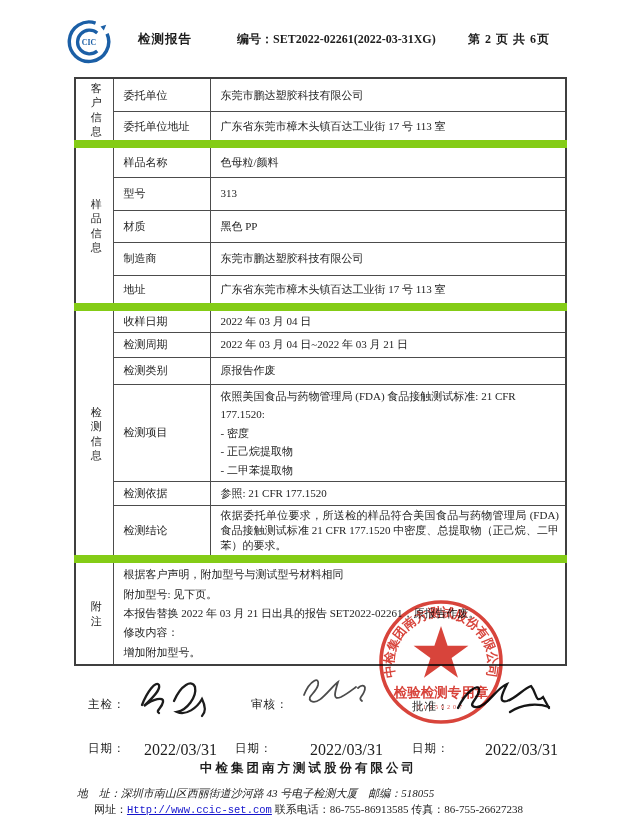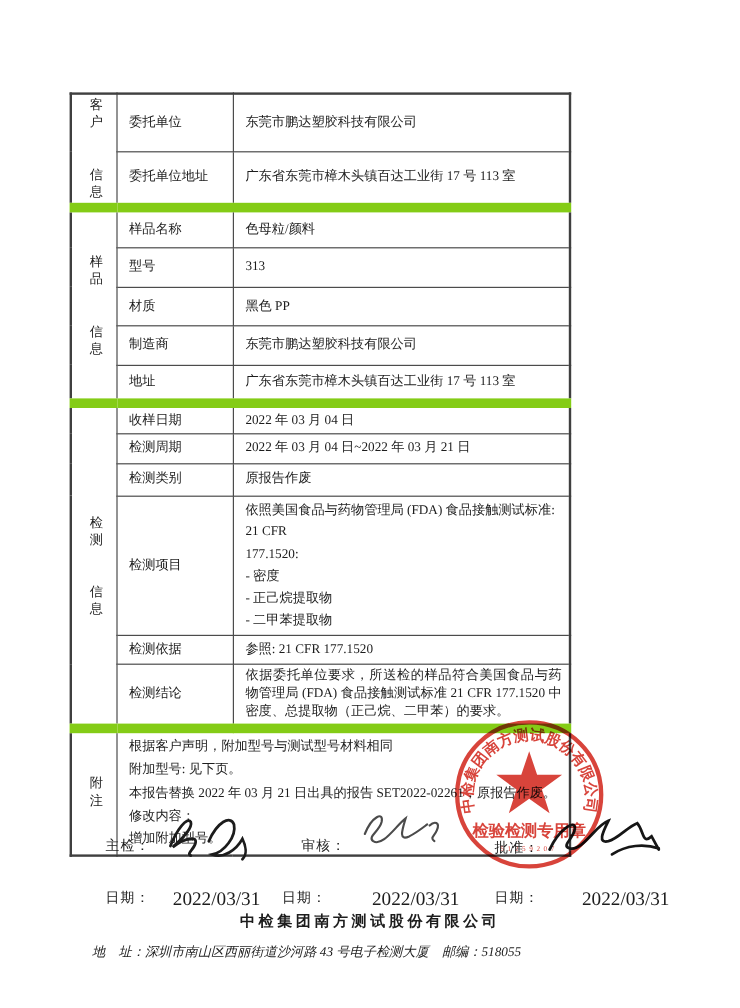--- a/index.html
+++ b/index.html
@@ -11,37 +11,37 @@
     color:#1d1d1d;
   }
   
   .hdr { position:absolute; left:0; top:0; width:617px; height:77px; }
   .logo { position:absolute; left:64px; top:19px; width:50px; height:46px; }
   .hdr-title { position:absolute; left:138px; top:31px; font-size:12.5px; font-weight:bold; letter-spacing:1px; }
   .hdr-no { position:absolute; left:237px; top:31px; font-size:12px; font-weight:bold; }
   .hdr-page { position:absolute; left:468px; top:31px; font-size:12px; font-weight:bold; letter-spacing:1px; }
   
   table.rpt {
-    position:absolute; left:58px; top:77px; width:418px;
+    position:absolute; left:74px; top:77px; width:493px;
     border-collapse:collapse; table-layout:fixed;
     font-size:11px;
   }
   table.rpt td {
     border:1px solid #4c4c4c;
     vertical-align:middle;
     padding:2px 6px 2px 10px;
     line-height:15px;
   }
   table.rpt { border:2px solid #3f3f3f; }
   td.sec {
     width:38px; text-align:center; padding:2px 2px;
     border-left:2px solid #3f3f3f;
   }
   td.sec span { display:block; line-height:14px; }
-  td.sec span + span { margin-top:30px; }
+  td.sec span + span { margin-top:1px; }
   td.fld { width:97px; }
   td.val { padding-left:12px; }
   tr.secline td { border-top:8px solid #84cc16; }
   td.multiline { vertical-align:top; padding-top:5px; }
   td.multiline div { line-height:18.6px; }
   td.concl { line-height:15.6px; text-align:justify; padding-top:3px; padding-bottom:3px; padding-right:8px; vertical-align:top; }
   td.notes { vertical-align:top; padding-top:6px;margin-left:23px; }
   td.notes div { line-height:19.3px; }
   .h33 { height:33px; } .h32 { height:32px; } .h25 { height:25px; }
   .h27 { height:27px; } .h92 { height:92px; } .h24 { height:24px; }
@@ -58,20 +58,33 @@
                 font-size:12.5px; font-weight:bold; letter-spacing:3px; }
   .ft-line1 { position:absolute; left:0; top:786px; width:511px; text-align:center; font-size:11px;font-style:italic; }
   .ft-line2 { position:absolute; left:0; top:802px; width:617px; text-align:center; font-size:11px; }
   .ft-link { color:#1414cc; text-decoration:underline; font-family:"Liberation Mono","DejaVu Sans Mono",monospace; font-size:10.5px; cursor:pointer; }
 </style>
 </head>
 <body>
 
 <div class="page">
 
+  <div class="hdr">
+    <svg class="logo" viewBox="0 0 60 56">
+      <g fill="none" stroke="#1b5fa6" stroke-width="4.2">
+        <path d="M38 5 A 24 24 0 1 0 52 18"></path>
+        <path d="M44 9 l7 -2 -3 7 z" fill="#1b5fa6" stroke="none"></path>
+      </g>
+      <path d="M40 17 A 14.5 14.5 0 1 0 40 39" fill="none" stroke="#1b5fa6" stroke-width="4"></path>
+      <text x="30" y="31.5" font-size="9.5" font-weight="bold" fill="#1b5fa6" text-anchor="middle" font-family="Liberation Serif, serif">CIC</text>
+    </svg>
+    <div class="hdr-title">检测报告</div>
+    <div class="hdr-no"><span>编号：</span><span>SET2022-02261(2022-03-31XG)</span></div>
+    <div class="hdr-page">第 2 页 共 6页</div>
+  </div>
 
   <table class="rpt">
     <colgroup>
         <col style="width:38px">
         <col style="width:97px">
         <col>
       </colgroup>
 
     <tbody>
         <tr class="h33">
@@ -198,14 +211,17 @@
     <text font-size="12.5" font-weight="bold" fill="#d5352c" font-family="Liberation Serif, serif">
       <textPath href="#arcPath" startOffset="50%" text-anchor="middle">中检集团南方测试股份有限公司</textPath>
     </text>
     <polygon fill="#d5352c" points="66,30 72.6,49.7 93.4,49.7 76.6,62 83,81.8 66,69.6 49,81.8 55.4,62 38.6,49.7 59.4,49.7"></polygon>
     <text x="66" y="101" font-size="13.5" font-weight="bold" fill="#d5352c" text-anchor="middle" font-family="Liberation Serif, serif">检验检测专用章</text>
     <text x="66" y="113" font-size="6" fill="#d5352c" text-anchor="middle" letter-spacing="3" font-family="Liberation Serif, serif">51259207</text>
   </svg>
 
   <div class="ft-company">中检集团南方测试股份有限公司</div>
   <div class="ft-line1">地　址：深圳市南山区西丽街道沙河路 43 号电子检测大厦　邮编：518055</div>
+  <div class="ft-line2">
+    <span>网址：</span><span class="ft-link">Http://www.ccic-set.com</span><span> 联系电话：86-755-86913585 传真：86-755-26627238</span>
+  </div>
 
 </div>
 
 </body></html>

